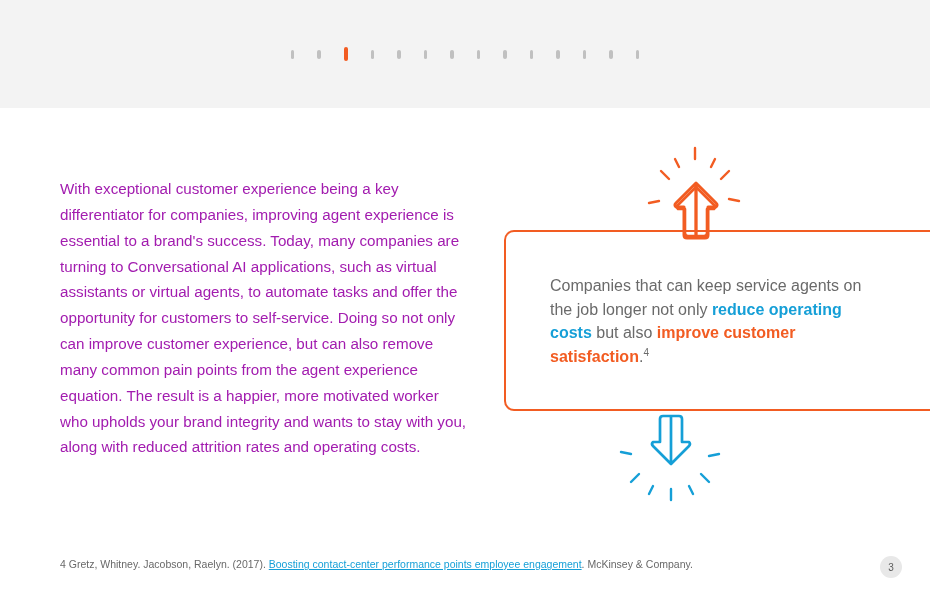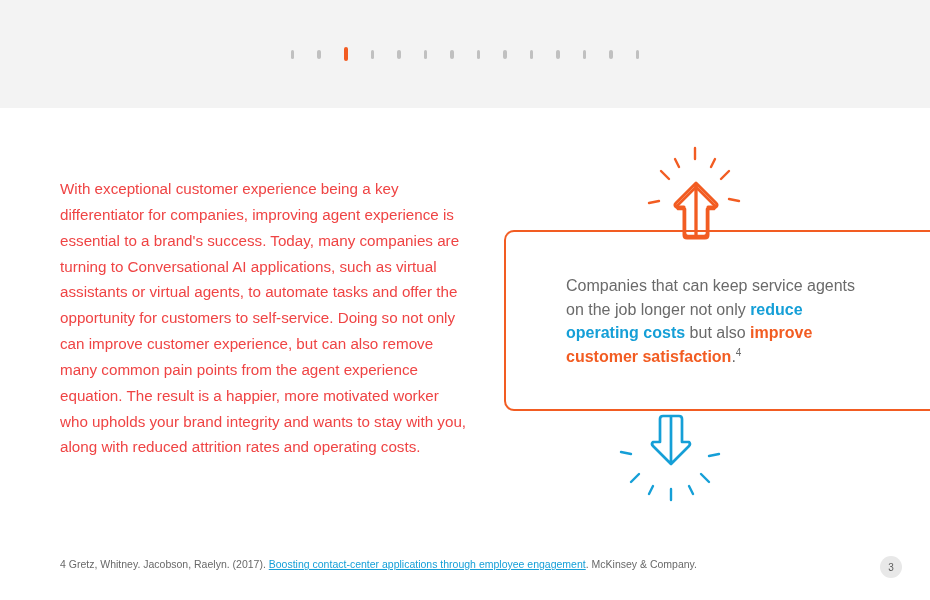--- a/index.html
+++ b/index.html
@@ -37,40 +37,40 @@
     }
     .content {
       position: relative;
       width: 100%;
       padding: 68px 60px 0 60px;
     }
     .body-text {
       width: 410px;
       font-size: 15.2px;
       line-height: 1.70;
-      color: #ef4444;
+      color: #a21caf;
     }
     .callout-wrap {
       position: absolute;
       top: 148px;
       left: 504px;
       right: 0;
       height: 420px;
     }
     .callout-box {
       position: absolute;
       top: 82px;
       left: 0;
       right: 0;
       height: 181px;
       border: 2.7px solid #f25c22;
       border-right: none;
       border-top-left-radius: 10px;
       border-bottom-left-radius: 10px;
-      padding: 42px 56px 40px 60px;
+      padding: 42px 56px 40px 44px;
     }
     .callout-text {
       font-size: 16px;
       line-height: 1.48;
       color: #6a6a6a;
     }
     .hl-blue { color: #159fd7; font-weight: 700; }
     .hl-orange { color: #f25c22; font-weight: 700; }
     .sup { font-size: 10px; vertical-align: super; }
     .arrow-up {
@@ -170,18 +170,18 @@
       <line x1="12" y1="48" x2="22" y2="50"></line>
       <line x1="110" y1="50" x2="100" y2="52"></line>
       <line x1="40" y1="90" x2="44" y2="82"></line>
       <line x1="84" y1="90" x2="80" y2="82"></line>
     </g>
   </svg>
 
 </div>
 
 <div class="footnote">
-  <span>4</span><span> Gretz, Whitney. Jacobson, Raelyn. (2017). </span><a href="#" class="footnote-link">Boosting contact-center applications through employee engagement</a><span>. McKinsey &amp; Company.</span>
+  <span>4</span><span> Gretz, Whitney. Jacobson, Raelyn. (2017). </span><a href="#" class="footnote-link">Boosting contact-center performance points employee engagement</a><span>. McKinsey &amp; Company.</span>
 </div>
 
 <div class="page-num">
   <span>3</span>
 </div>
 
 </body></html>

